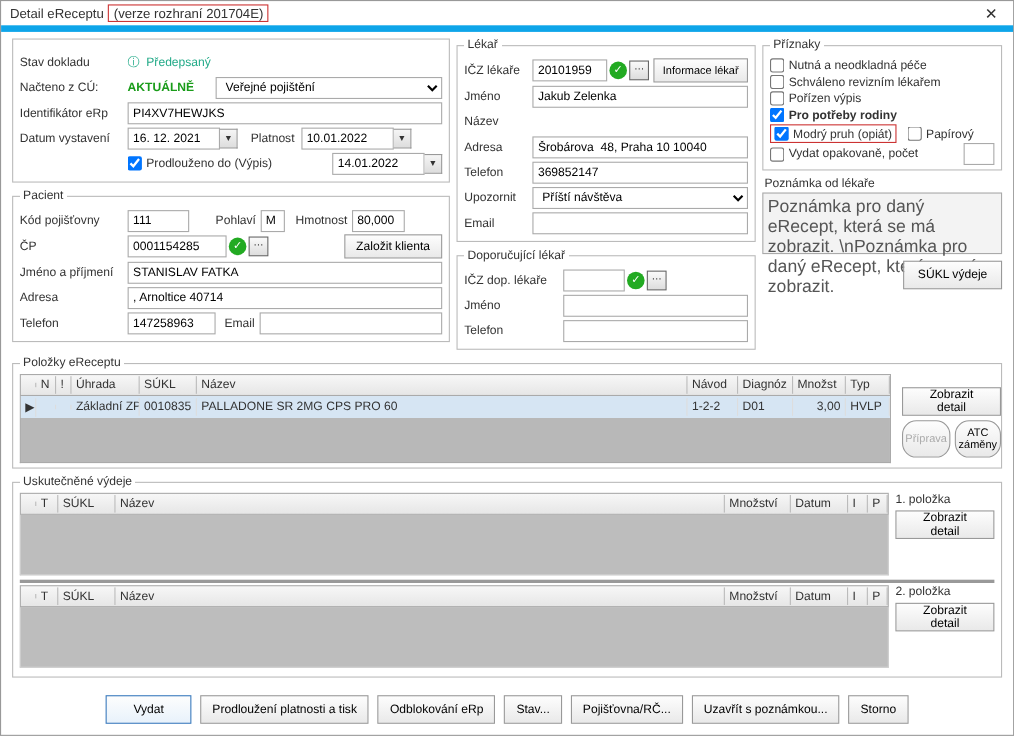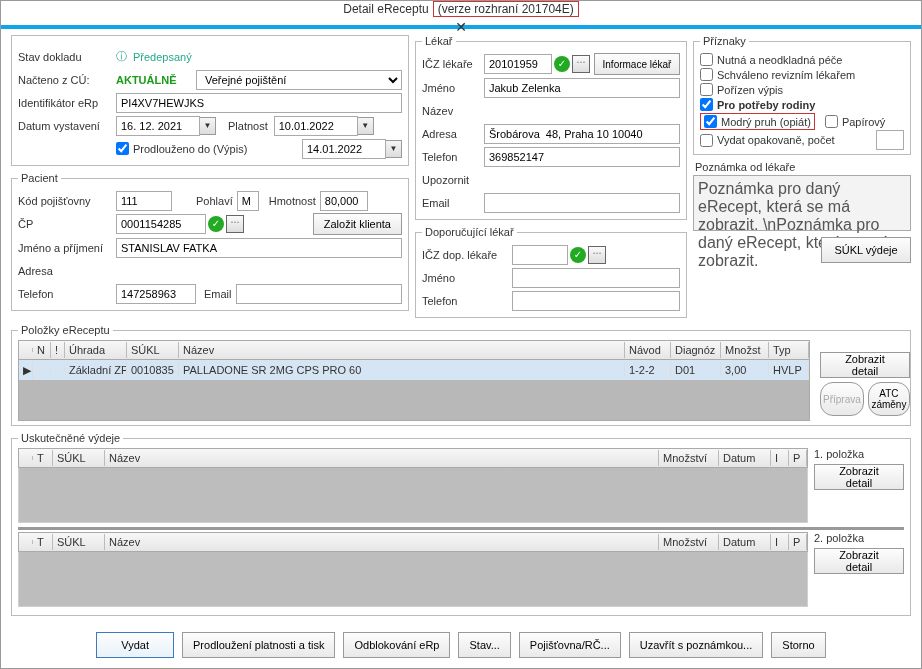--- a/index.html
+++ b/index.html
@@ -1,18 +1,18 @@
 <!DOCTYPE html>
 <html><head>
 <meta charset="utf-8">
 <style>
   * { box-sizing: border-box; font-family: 'Segoe UI', Tahoma, sans-serif; }
   body { margin: 0; background: #fff; font-size: 11px; color: #333; }
   .window { width: 922px; height: 669px; border: 1px solid #999; position: relative; background: #fff; }
-  .titlebar { height: 28px; display: flex; align-items: center; justify-content: space-between; padding: 0 8px; border-bottom: 4px solid #0ea5e9; font-size: 12px; flex-direction: column; }
+  .titlebar { height: 28px; display: flex; align-items: center; justify-content: space-between; padding: 0 8px; border-bottom: 6px solid #0ea5e9; font-size: 12px; }
   .titlebar .title-text { display: flex; align-items: center; gap: 4px; }
   .titlebar .version { border: 1px solid #c33; padding: 0 4px; color: #333; }
   .titlebar .close { font-size: 14px; cursor: pointer; padding: 2px 6px; }
   .content { padding: 6px 10px; position: relative; height: calc(100% - 28px); }
   fieldset { border: 1px solid #bbb; margin: 0 0 6px 0; padding: 4px 6px; position: relative; }
   fieldset > legend, .group-label { font-size: 11px; color: #333; padding: 0 3px; }
   .top-grid { display: flex; gap: 6px; }
   .left-col { width: 398px; }
   .mid-col { width: 272px; }
   .right-col { flex: 1; }
@@ -123,20 +123,21 @@
             <span class="icon-dots" style="margin-left:2px">⋯</span>
             <span style="flex:1"></span>
             <button class="btn">Založit klienta</button>
           </div>
           <div class="row">
             <span class="lbl">Jméno a příjmení</span>
             <input class="txt" style="flex: 1 1 0%;" value="STANISLAV FATKA">
           </div>
           <div class="row">
             <span class="lbl">Adresa</span>
+            <input class="txt" style="flex: 1 1 0%;" value=", Arnoltice 40714">
           </div>
           <div class="row">
             <span class="lbl">Telefon</span>
             <input class="txt" style="width: 80px;" value="147258963">
             <span style="margin:0 4px 0 8px">Email</span>
             <input class="txt ro-gray" style="flex: 1 1 0%;" value="">
           </div>
         </fieldset>
       </div>
 
@@ -160,20 +161,21 @@
           <div class="row">
               <span style="width:62px">Adresa</span>
               <input class="txt ro-gray" readonly="" style="flex: 1 1 0%;" value="Šrobárova  48, Praha 10 10040">
             </div>
           <div class="row">
               <span style="width:62px">Telefon</span>
               <input class="txt ro-gray" readonly="" style="flex: 1 1 0%;" value="369852147">
             </div>
           <div class="row">
               <span style="width:62px">Upozornit</span>
+              <select class="sel" style="flex:1"><option>Příští návštěva</option></select>
             </div>
           <div class="row">
               <span style="width:62px">Email</span>
               <input class="txt ro-gray" readonly="" style="flex: 1 1 0%;" value="">
             </div>
         </fieldset>
         <fieldset>
           <legend>Doporučující lékař</legend>
           <div class="row">
               <span style="width:90px">IČZ dop. lékaře</span>
@@ -256,21 +258,21 @@
       <div class="grid-body">
         <div class="grid-row sel">
           <div style="width:14px">▶</div>
           <div style="width:18px"></div>
           <div style="width:14px"></div>
           <div style="width:62px">Základní ZP</div>
           <div style="width:52px">0010835</div>
           <div style="flex:1">PALLADONE SR 2MG CPS PRO 60</div>
           <div style="width:46px">1-2-2</div>
           <div style="width:50px">D01</div>
-          <div style="width:48px;">3,00</div>
+          <div style="width:48px;text-align:right">3,00</div>
           <div style="width:40px">HVLP</div>
         </div>
         <div class="gap-filler"></div>
       </div>
       <div class="side-btns">
         <button class="btn">Zobrazit detail</button>
         <div class="side-row2">
           <button class="btn disabled">Příprava</button>
           <button class="btn">ATC záměny</button>
         </div>

